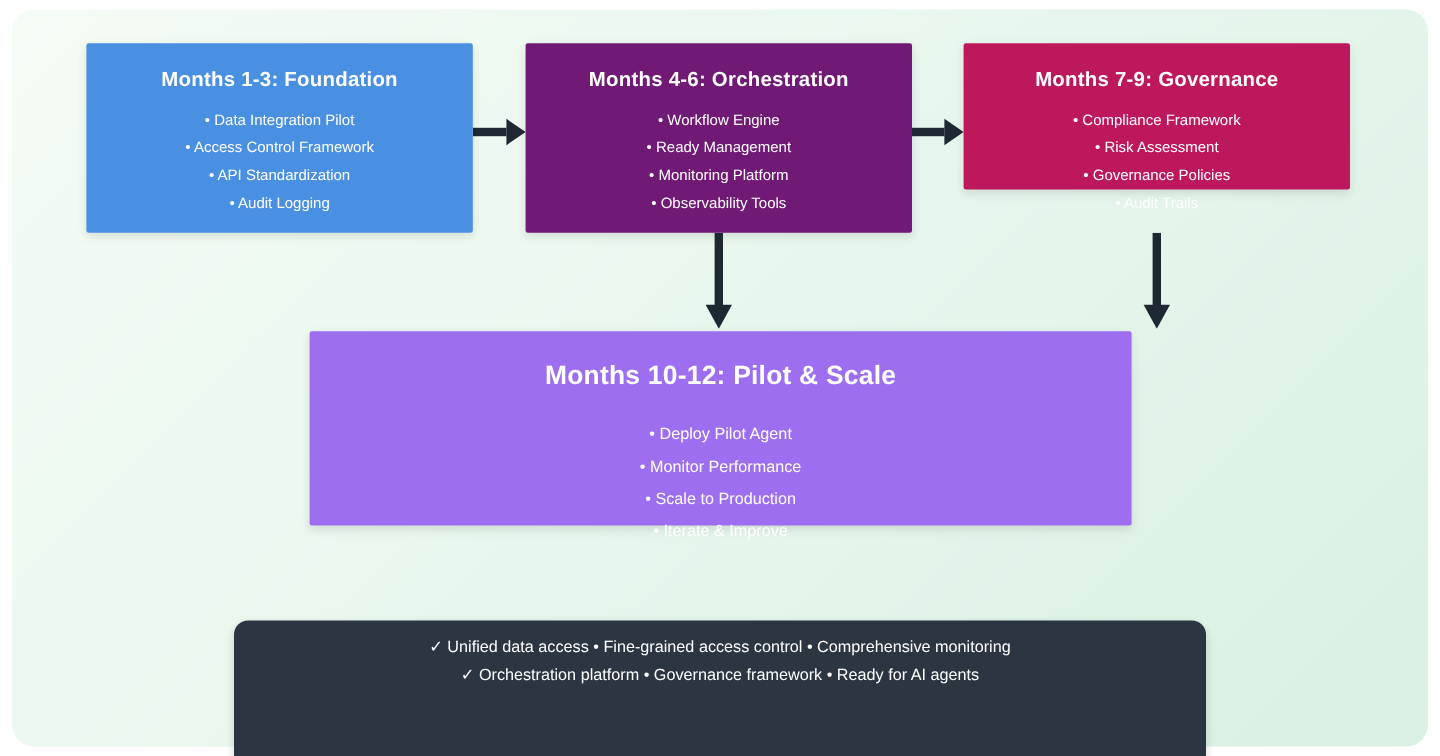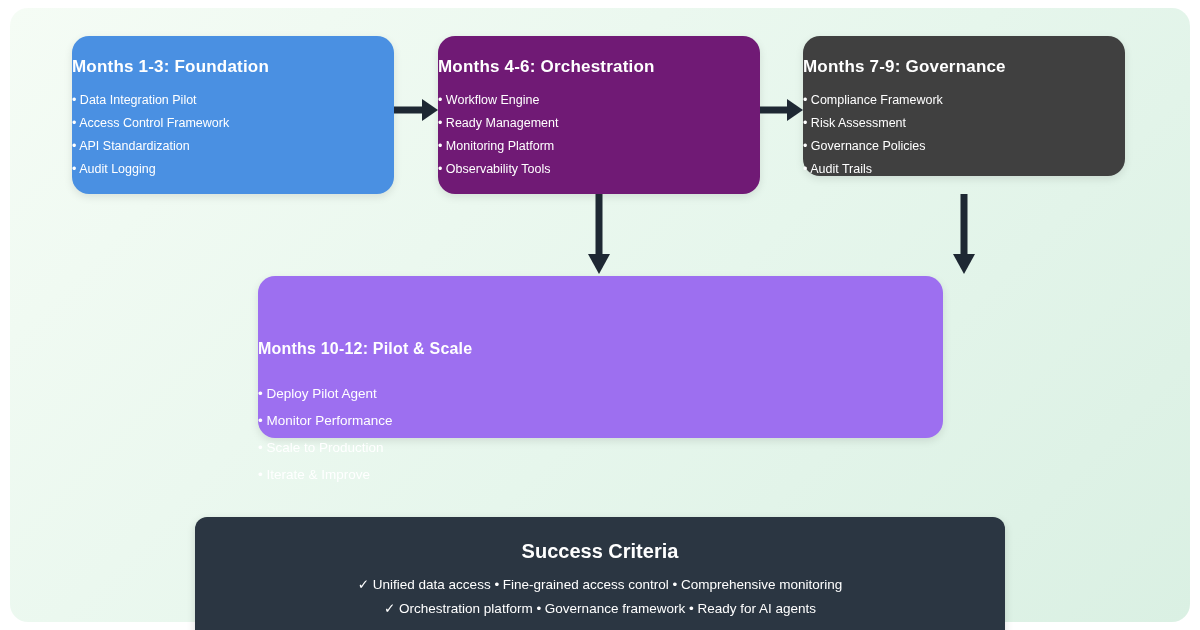--- a/index.html
+++ b/index.html
@@ -8,32 +8,32 @@
       background: #ffffff;
       font-family: "Liberation Sans", sans-serif;
     }
     .canvas { position: relative; width: 1200px; height: 630px; }
     .panel {
       position: absolute; left: 10px; top: 8px; width: 1180px; height: 614px;
       border-radius: 18px;
       background: linear-gradient(135deg, #f5fcf5 0%, #e6f6ec 55%, #daf0e3 100%);
     }
     .box {
-      position: absolute; border-radius: 17px; color: #ffffff; 
+      position: absolute; border-radius: 2px; color: #ffffff; text-align: center;
       box-shadow: 0 3px 8px rgba(0,0,0,0.10);
     }
     .phase1 { left: 72px;  top: 36px; width: 322px; height: 158px; background: #4a90e2; }
     .phase2 { left: 438px; top: 36px; width: 322px; height: 158px; background: #701a75; }
-    .phase3 { left: 803px; top: 36px; width: 322px; height: 140px; background: #404040; }
+    .phase3 { left: 803px; top: 36px; width: 322px; height: 122px; background: #be185d; }
     .phase4 { left: 258px; top: 276px; width: 685px; height: 162px; background: #9d6ff0; }
     .phase-title { font-weight: bold; font-size: 17px; padding-top: 21px; letter-spacing: 0.2px; }
     .phase-items { margin-top: 16px; }
     .phase-item { font-size: 12.5px; margin: 9px 0; }
     .phase-item::before { content: "• "; }
-    .phase4 .phase-title { font-size: 16px; padding-top: 24px; margin-top: 40px; }
+    .phase4 .phase-title { font-size: 22px; padding-top: 24px; }
     .phase4 .phase-items { margin-top: 28px; }
     .phase4 .phase-item { font-size: 13.5px; margin: 12px 0; }
     .arrow { position: absolute; }
     .arrow svg { display: block; }
     .success {
       position: absolute; left: 195px; top: 517px; width: 810px; height: 150px;
       background: #2b3642; border-radius: 12px; color: #ffffff; text-align: center;
       box-shadow: 0 3px 8px rgba(0,0,0,0.15);
     }
     .success-title { font-size: 20px; font-weight: bold; padding-top: 23px; }
@@ -106,19 +106,18 @@
     <div class="phase-title">Months 10-12: Pilot &amp; Scale</div>
     <div class="phase-items">
       <div class="phase-item">Deploy Pilot Agent</div>
       <div class="phase-item">Monitor Performance</div>
       <div class="phase-item">Scale to Production</div>
       <div class="phase-item">Iterate &amp; Improve</div>
     </div>
   </div>
 
   <div class="success">
-    <div class="success-title">Success Criteria</div>
     <div class="success-lines">
       <div class="success-line">✓ Unified data access • Fine-grained access control • Comprehensive monitoring</div>
       <div class="success-line">✓ Orchestration platform • Governance framework • Ready for AI agents</div>
     </div>
   </div>
 </div>
 
 </body></html>

